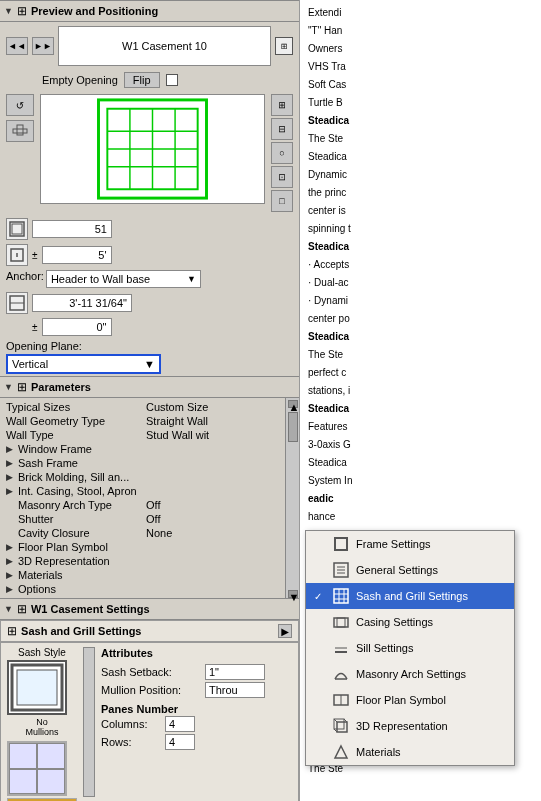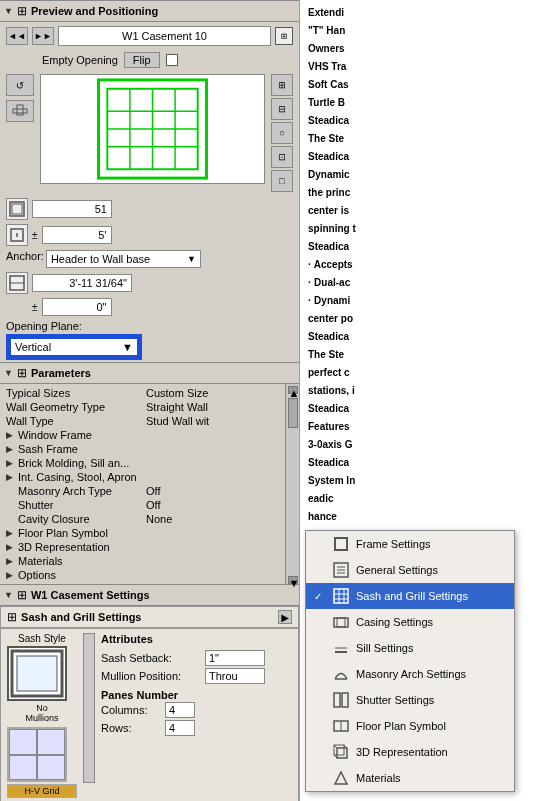--- a/index.html
+++ b/index.html
@@ -29,21 +29,21 @@
       left: 300px; top: 0;
       width: 241px;
       height: 801px;
       background: white;
       padding: 6px 8px;
       overflow: hidden;
       font-size: 10px;
       line-height: 1.4;
       color: #000;
     }
-    .right-panel p { margin-bottom: 4px; font-weight: bold; }
+    .right-panel p { margin-bottom: 4px; }
     .right-panel .bold { font-weight: bold; }
 
     
     .section-header {
       display: flex;
       align-items: center;
       background: #d4d0c8;
       border-top: 1px solid #888;
       border-bottom: 1px solid #888;
       padding: 3px 4px;
@@ -76,21 +76,21 @@
       cursor: pointer;
       display: flex; align-items: center; justify-content: center;
       font-size: 9px;
     }
     .window-name-label {
       flex: 1;
       text-align: center;
       font-size: 11px;
       background: white;
       border: 1px solid #888;
-      padding: 3px 4px;
+      padding: 13px 4px;
     }
     .grid-icon {
       width: 18px; height: 18px;
       border: 1px solid #555;
       background: #eee;
       display: flex; align-items: center; justify-content: center;
       font-size: 8px;
     }
     .preview-row2 {
       display: flex;
@@ -327,24 +327,24 @@
       padding: 2px 6px;
       display: flex;
       flex-direction: column;
       gap: 2px;
     }
     .opening-label {
       font-size: 11px;
     }
     .opening-select {
       background: white;
-      border: 5px solid #1d4ed8;
+      border: 2px solid #1d4ed8;
       padding: 2px 4px;
       font-size: 11px;
-      width: 136px;
+      width: 155px;
       display: flex;
       align-items: center;
       justify-content: space-between;
     }
 
     
     .context-menu {
       position: absolute;
       left: 305px;
       top: 530px;
@@ -784,30 +784,20 @@
     <span class="menu-check"> </span>
     <span class="menu-icon">
       <svg width="16" height="16">
           <path d="M2 13 Q8 2 14 13" fill="none" stroke="#555" stroke-width="1.5"></path>
           <line x1="2" y1="13" x2="14" y2="13" stroke="#555" stroke-width="1.5"></line>
         </svg>
     </span>
     <span>Masonry Arch Settings</span>
   </div>
 
-  <div class="menu-item">
-    <span class="menu-check"> </span>
-    <span class="menu-icon">
-      <svg width="16" height="16">
-          <rect x="1" y="1" width="6" height="14" fill="none" stroke="#555" stroke-width="1.5"></rect>
-          <rect x="9" y="1" width="6" height="14" fill="none" stroke="#555" stroke-width="1.5"></rect>
-        </svg>
-    </span>
-    <span>Shutter Settings</span>
-  </div>
 
   <div class="menu-item">
     <span class="menu-check"> </span>
     <span class="menu-icon">
       <svg width="16" height="16">
           <rect x="1" y="3" width="14" height="10" fill="none" stroke="#555" stroke-width="1.5"></rect>
           <line x1="8" y1="3" x2="8" y2="13" stroke="#555" stroke-width="1"></line>
         </svg>
     </span>
     <span>Floor Plan Symbol</span>

